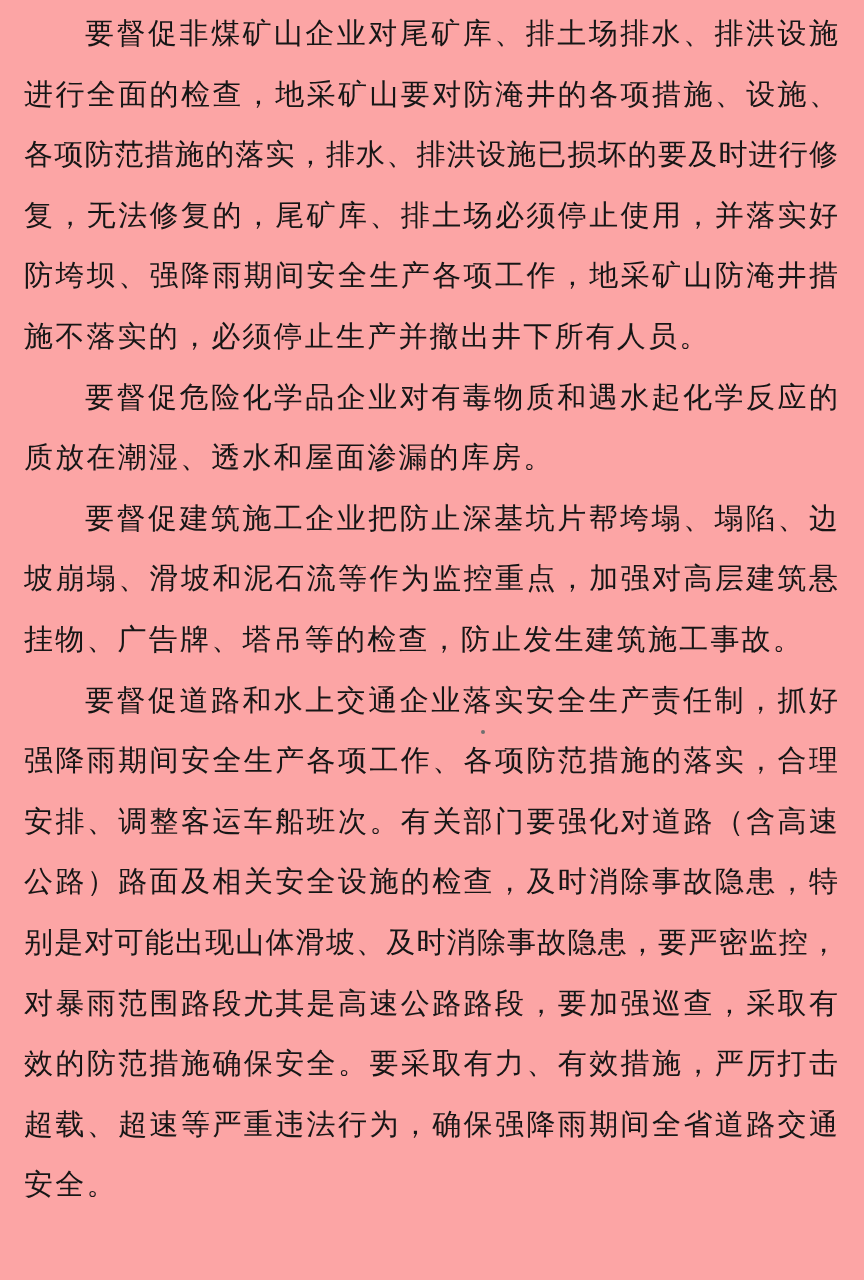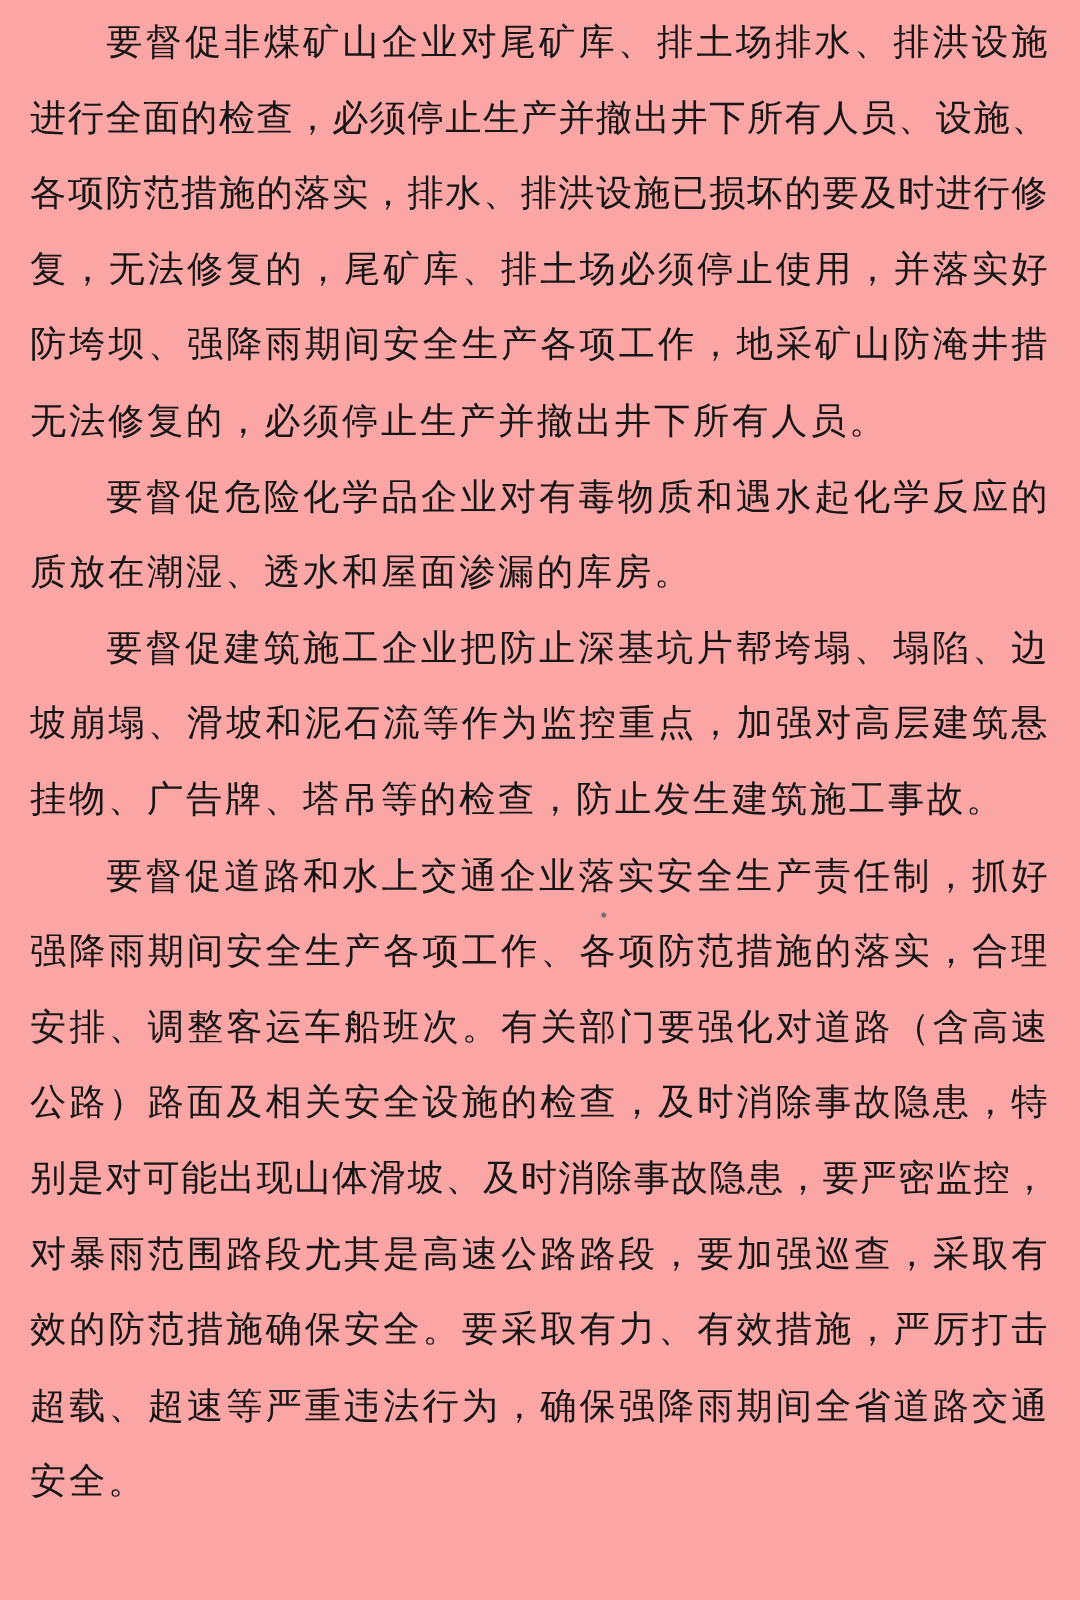--- a/index.html
+++ b/index.html
@@ -54,25 +54,25 @@
     background: #6f6f6f;
   }
 </style>
 </head>
 <body>
 
 <div class="page">
 
   <div class="paragraph">
     <div class="line first full">要督促非煤矿山企业对尾矿库、排土场排水、排洪设施</div>
-    <div class="line full">进行全面的检查，必须停止生产并撤出井下所有人员、设施、</div>
+    <div class="line full">进行全面的检查，地采矿山要对防淹井的各项措施、设施、</div>
     <div class="line full">各项防范措施的落实，排水、排洪设施已损坏的要及时进行修</div>
     <div class="line full">复，无法修复的，尾矿库、排土场必须停止使用，并落实好</div>
     <div class="line full">防垮坝、强降雨期间安全生产各项工作，地采矿山防淹井措</div>
-    <div class="line end">无法修复的，必须停止生产并撤出井下所有人员。</div>
+    <div class="line end">施不落实的，必须停止生产并撤出井下所有人员。</div>
   </div>
 
   <div class="paragraph">
     <div class="line first full">要督促危险化学品企业对有毒物质和遇水起化学反应的</div>
     <div class="line end">质放在潮湿、透水和屋面渗漏的库房。</div>
   </div>
 
   <div class="paragraph">
     <div class="line first full">要督促建筑施工企业把防止深基坑片帮垮塌、塌陷、边</div>
     <div class="line full">坡崩塌、滑坡和泥石流等作为监控重点，加强对高层建筑悬</div>

